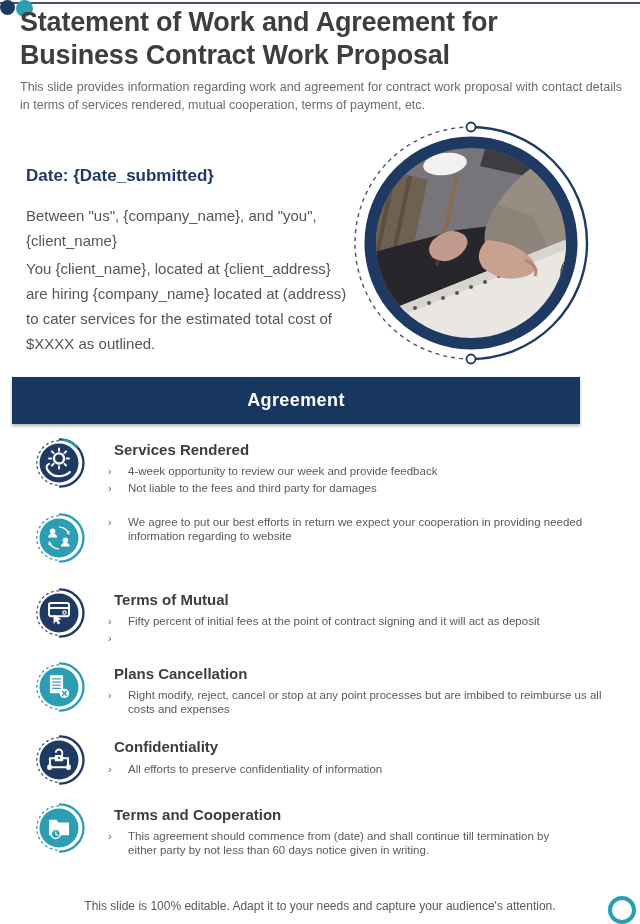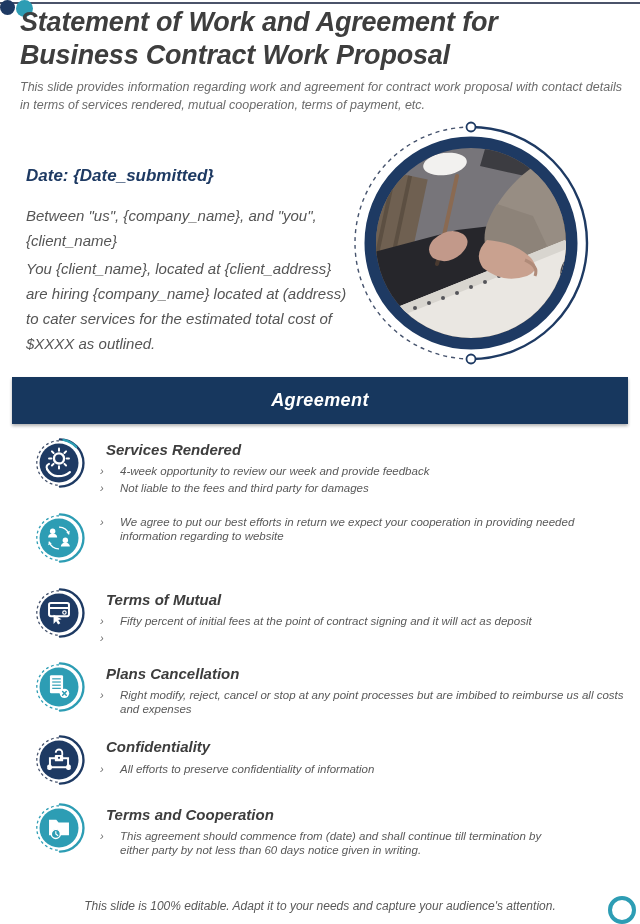--- a/index.html
+++ b/index.html
@@ -2,45 +2,45 @@
 <html style="--navy: #1e3a63; --teal: #2d9db4; --banner: #17375e; --title: #3e3e3e; --body: #595959;"><head>
 <meta charset="utf-8">
 <style>
   :root{
     --navy:#1e3a63; --teal:#2d9db4; --banner:#17375e;
     --title:#3e3e3e; --body:#595959;
   }
   *{box-sizing:border-box; margin:0; padding:0;}
   html,body{background:#fff;}
   body{font-family:"Liberation Sans", sans-serif;}
-  .slide{position:relative; width:640px; height:924px; background:#fff; overflow:hidden;font-style:italic;}
+  .slide{position:relative; width:640px; height:924px; background:#fff; overflow:hidden;}
 
   .top-line{position:absolute; left:0; top:2px; width:640px; height:2px; background:#2b3550; opacity:.85;}
   .dot{position:absolute; border-radius:50%;}
   .dot-navy{left:0; top:0; width:15px; height:15px; background:var(--navy,#1e3a63);}
   .dot-teal{left:16px; top:0; width:17px; height:17px; background:var(--teal,#2d9db4);}
 
   .title{position:absolute; left:20px; top:6px; width:575px;
          font-size:27px; line-height:1.24; font-weight:bold; color:var(--title,#3e3e3e); letter-spacing:-.2px;}
   .subtitle{position:absolute; left:20px; top:79px; width:602px;
             font-size:12.5px; line-height:1.4; color:#6b6b6b; text-align:justify;}
 
   .date-heading{position:absolute; left:26px; top:166px; font-size:17px; font-weight:bold; color:var(--navy,#1e3a63);}
   .intro-p1{position:absolute; left:26px; top:203px; width:322px; font-size:15px; line-height:25px; color:#555;}
   .intro-p2{position:absolute; left:26px; top:256px; width:322px; font-size:15px; line-height:25px; color:#555;}
 
   .photo-wrap{position:absolute; left:337px; top:112px; width:275px; height:265px;}
 
-  .banner{position:absolute; left:12px; top:377px; width:616px; height:47px;
+  .banner{position:absolute; left:12px; top:377px; width:568px; height:47px;
           background:var(--banner,#17375e); color:#fff; display:flex; align-items:center; justify-content:center;
           font-size:18px; font-weight:bold; letter-spacing:.4px; box-shadow:0 2px 3px rgba(0,0,0,.3);}
 
   .agr-row{position:absolute; left:30px; width:596px; display:flex; align-items:flex-start;}
   .badge{width:58px; height:58px; flex:0 0 58px;}
-  .agr-text{margin-left:12px; margin-top:7px; width:528px;}
+  .agr-text{margin-left:20px; margin-top:7px; width:528px;}
   .agr-text h3{font-size:15px; font-weight:bold; color:#3d3d3d; padding-left:6px; margin-bottom:7px;}
   .bullet{display:flex; font-size:11.5px; line-height:13.5px; color:var(--body,#595959); margin-bottom:3px;}
   .bullet .chev{flex:0 0 20px; text-align:left; font-size:11px; color:#6a6a6a;}
 
   
   .badge-navy .badge-circle{fill:var(--navy,#1e3a63);}
   .badge-teal .badge-circle{fill:var(--teal,#2d9db4);}
   .badge-navy .arc-solid{stroke:var(--navy,#1e3a63);}
   .badge-teal .arc-solid{stroke:var(--teal,#2d9db4);}
   .badge .arc-solid{fill:none; stroke-width:2.6; stroke-linecap:round;}

